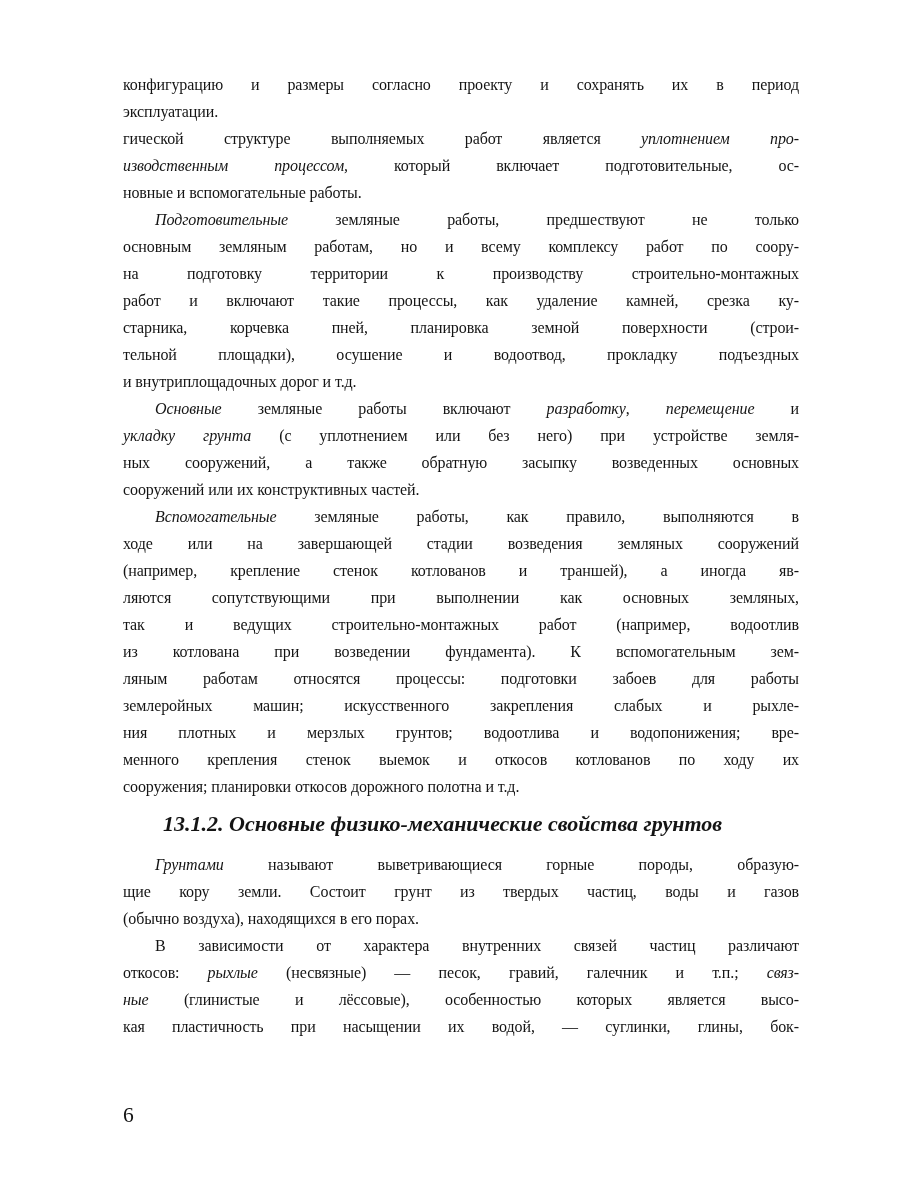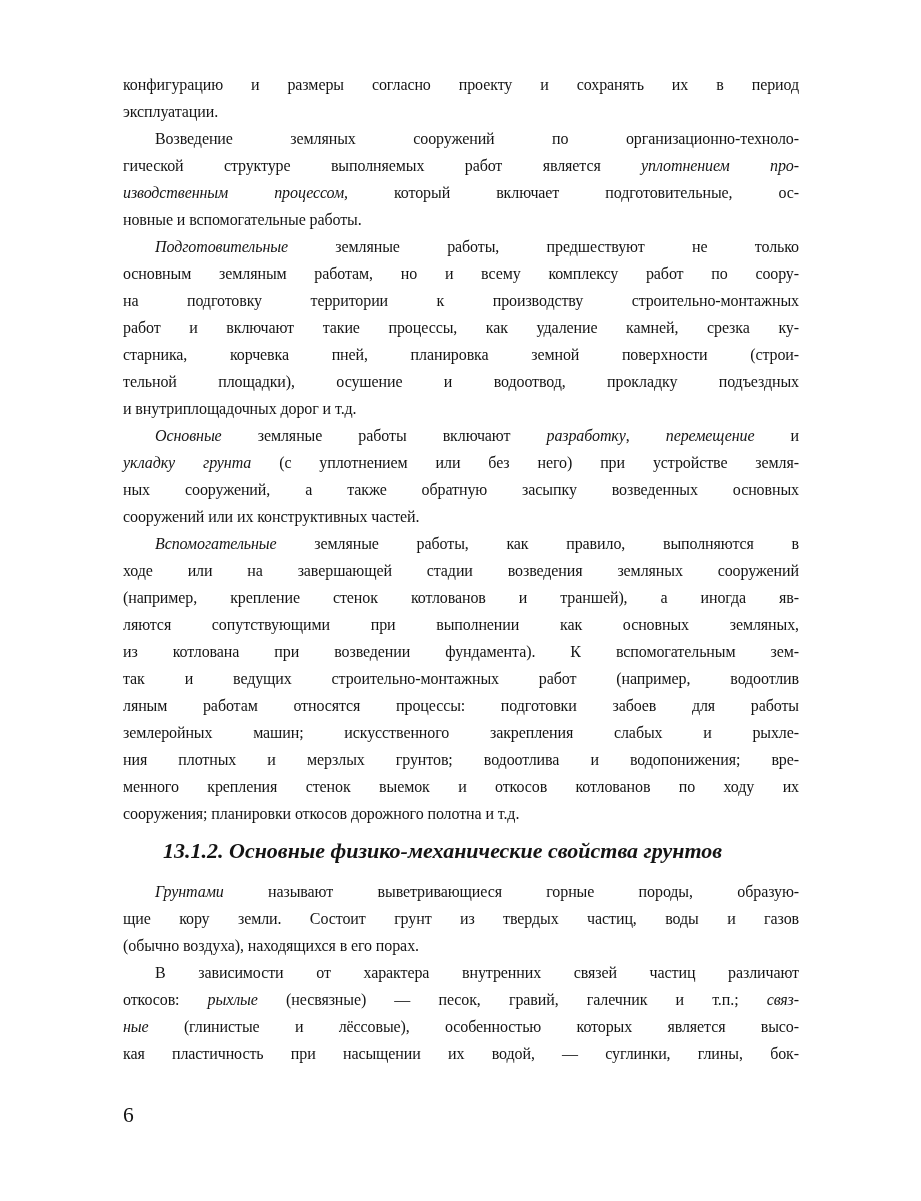--- a/index.html
+++ b/index.html
@@ -62,21 +62,20 @@
 <body>
 
 <div class="page">
 
   <div>
     <span class="line">конфигурацию и размеры согласно проекту и сохранять их в период</span>
     <span class="line last">эксплуатации.</span>
   </div>
 
   <div>
-    <span class="line indent">Возведение земляных сооружений по организационно-техноло-</span>
     <span class="line"><span>гической структуре выполняемых работ является </span><i>уплотнением про-</i></span>
     <span class="line"><i>изводственным процессом,</i><span> который включает подготовительные, ос-</span></span>
     <span class="line last">новные и вспомогательные работы.</span>
   </div>
 
   <div>
     <span class="line indent"><i>Подготовительные</i><span> земляные работы, предшествуют не только</span></span>
     <span class="line">основным земляным работам, но и всему комплексу работ по соору-</span>
     <span class="line">на подготовку территории к производству строительно-монтажных</span>
     <span class="line">работ и включают такие процессы, как удаление камней, срезка ку-</span>
@@ -90,22 +89,22 @@
     <span class="line"><i>укладку грунта</i><span> (с уплотнением или без него) при устройстве земля-</span></span>
     <span class="line">ных сооружений, а также обратную засыпку возведенных основных</span>
     <span class="line last">сооружений или их конструктивных частей.</span>
   </div>
 
   <div>
     <span class="line indent"><i>Вспомогательные</i><span> земляные работы, как правило, выполняются в</span></span>
     <span class="line">ходе или на завершающей стадии возведения земляных сооружений</span>
     <span class="line">(например, крепление стенок котлованов и траншей), а иногда яв-</span>
     <span class="line">ляются сопутствующими при выполнении как основных земляных,</span>
+    <span class="line">так и ведущих строительно-монтажных работ (например, водоотлив</span>
     <span class="line">из котлована при возведении фундамента). К вспомогательным зем-</span>
-    <span class="line">так и ведущих строительно-монтажных работ (например, водоотлив</span>
     <span class="line">ляным работам относятся процессы: подготовки забоев для работы</span>
     <span class="line">землеройных машин; искусственного закрепления слабых и рыхле-</span>
     <span class="line">ния плотных и мерзлых грунтов; водоотлива и водопонижения; вре-</span>
     <span class="line">менного крепления стенок выемок и откосов котлованов по ходу их</span>
     <span class="line last">сооружения; планировки откосов дорожного полотна и т.д.</span>
   </div>
 
   <span class="heading">13.1.2. Основные физико-механические свойства грунтов</span>
 
   <div>

